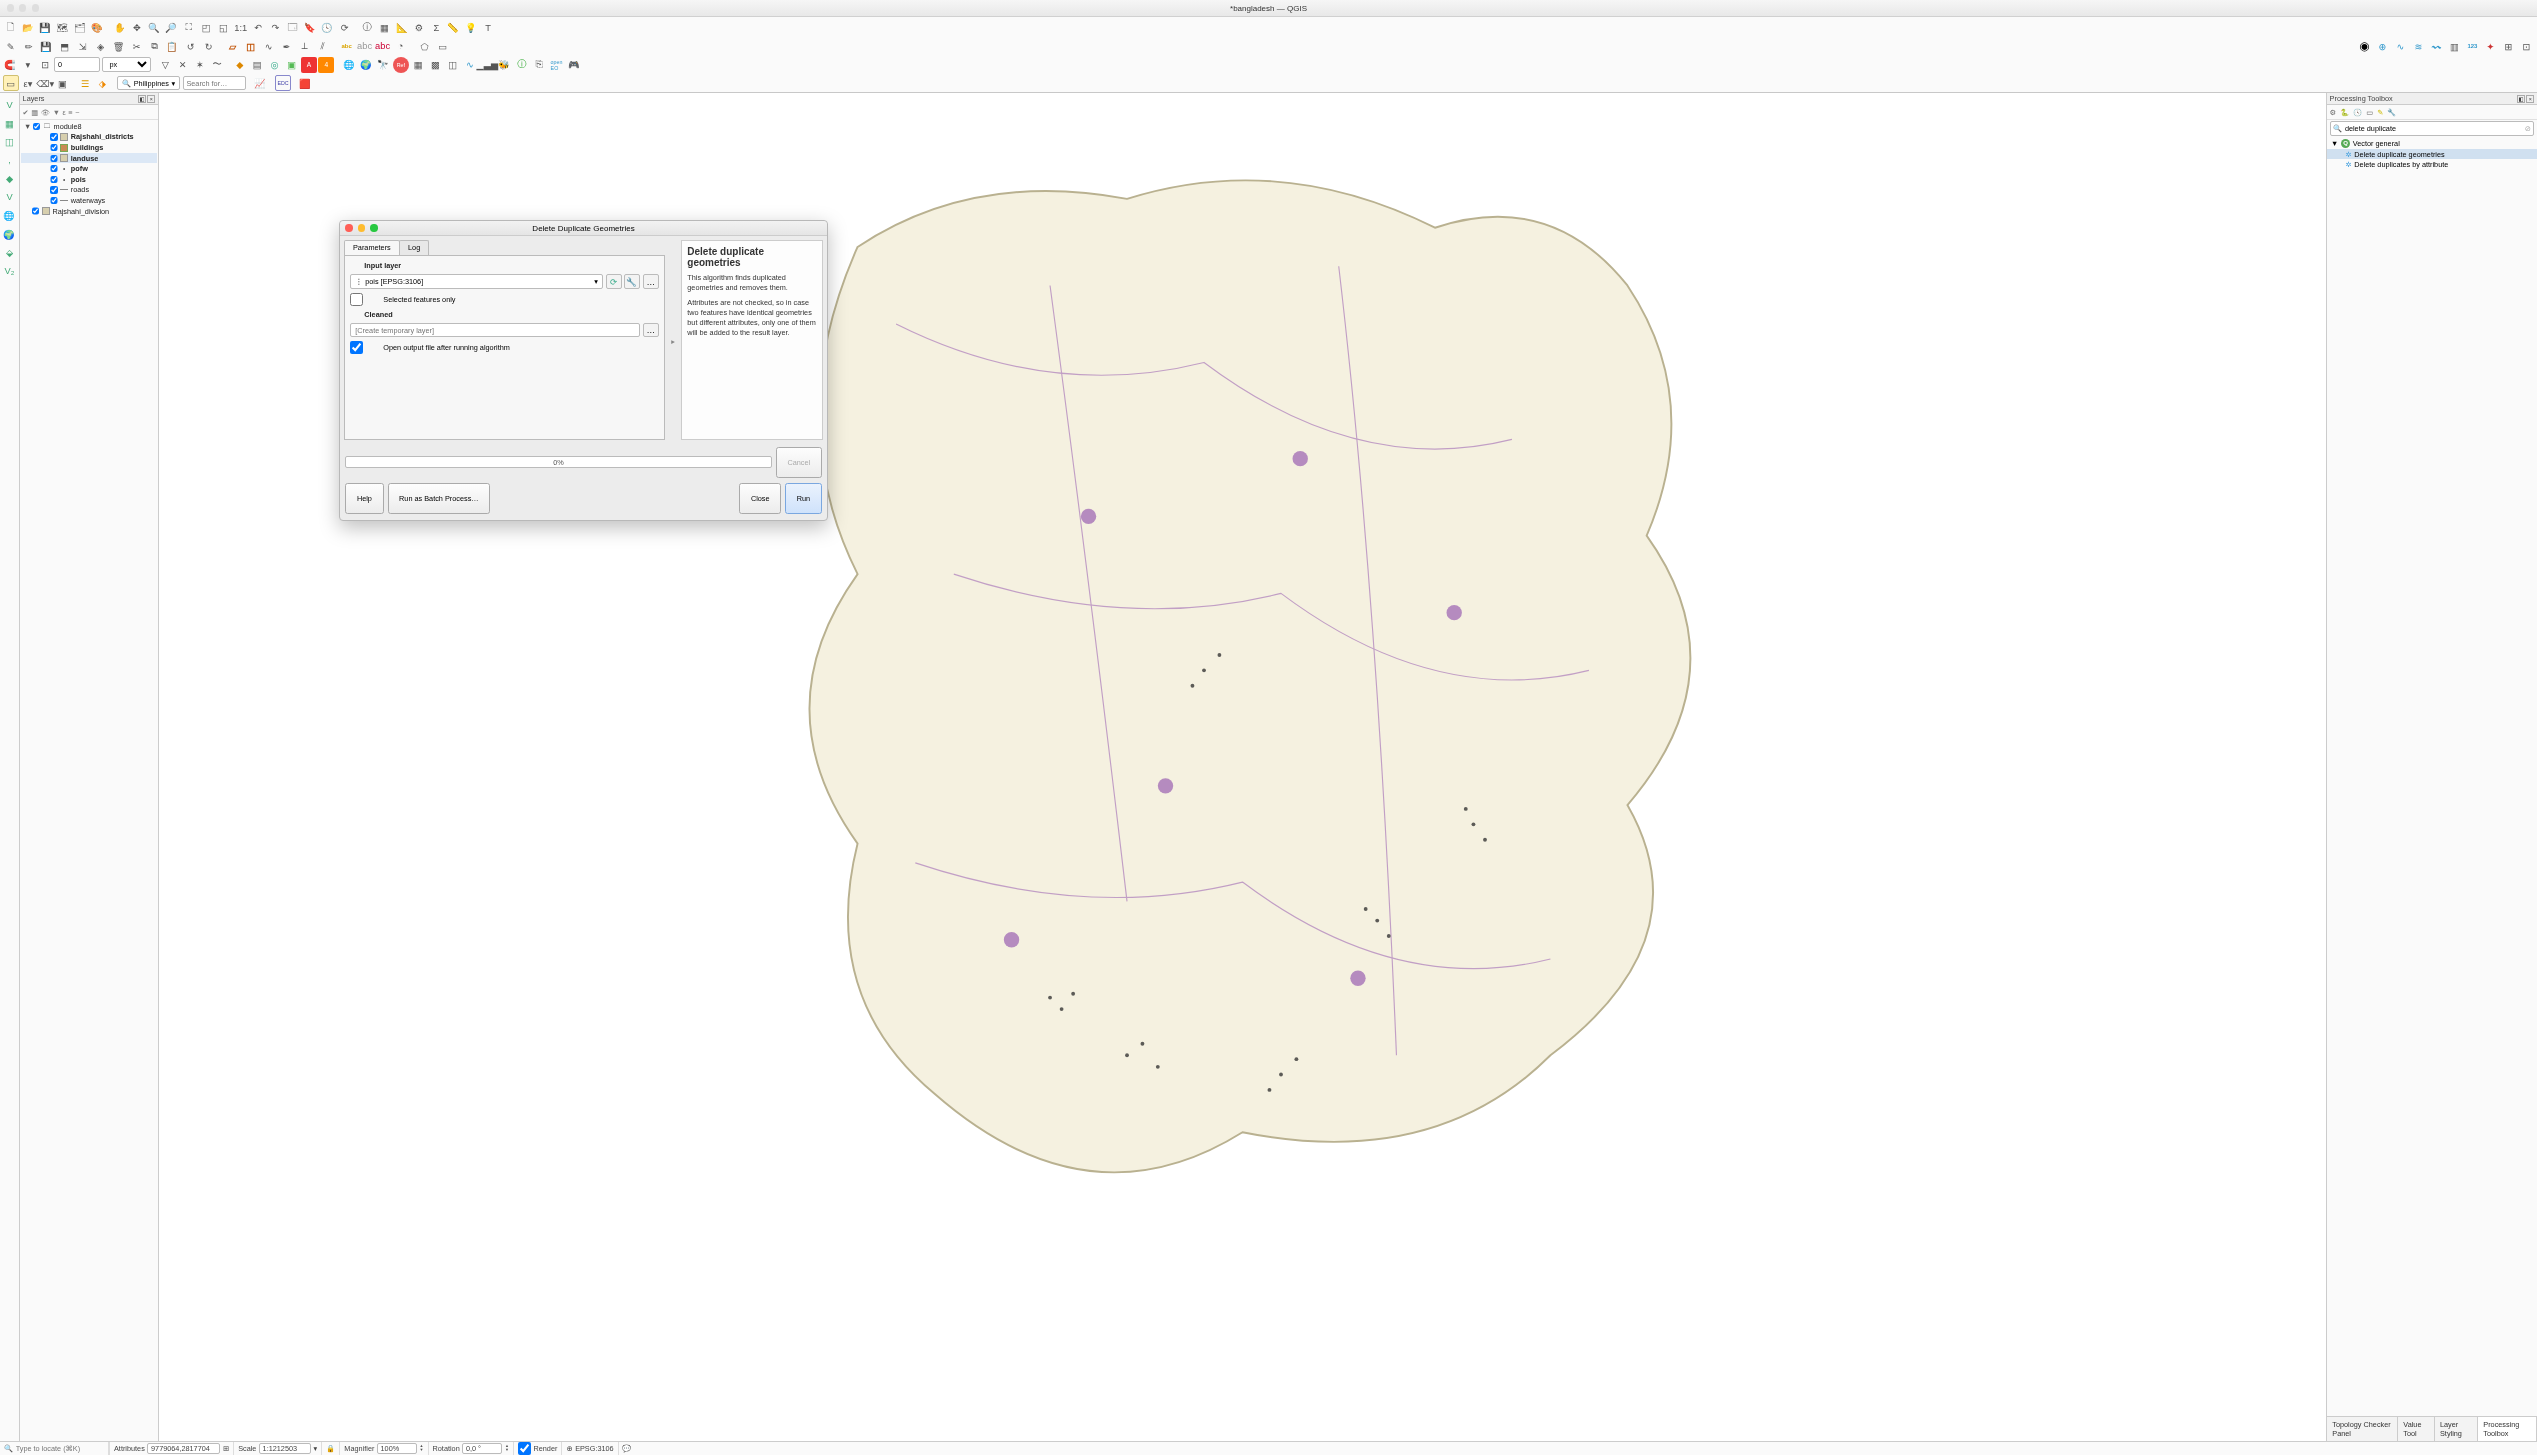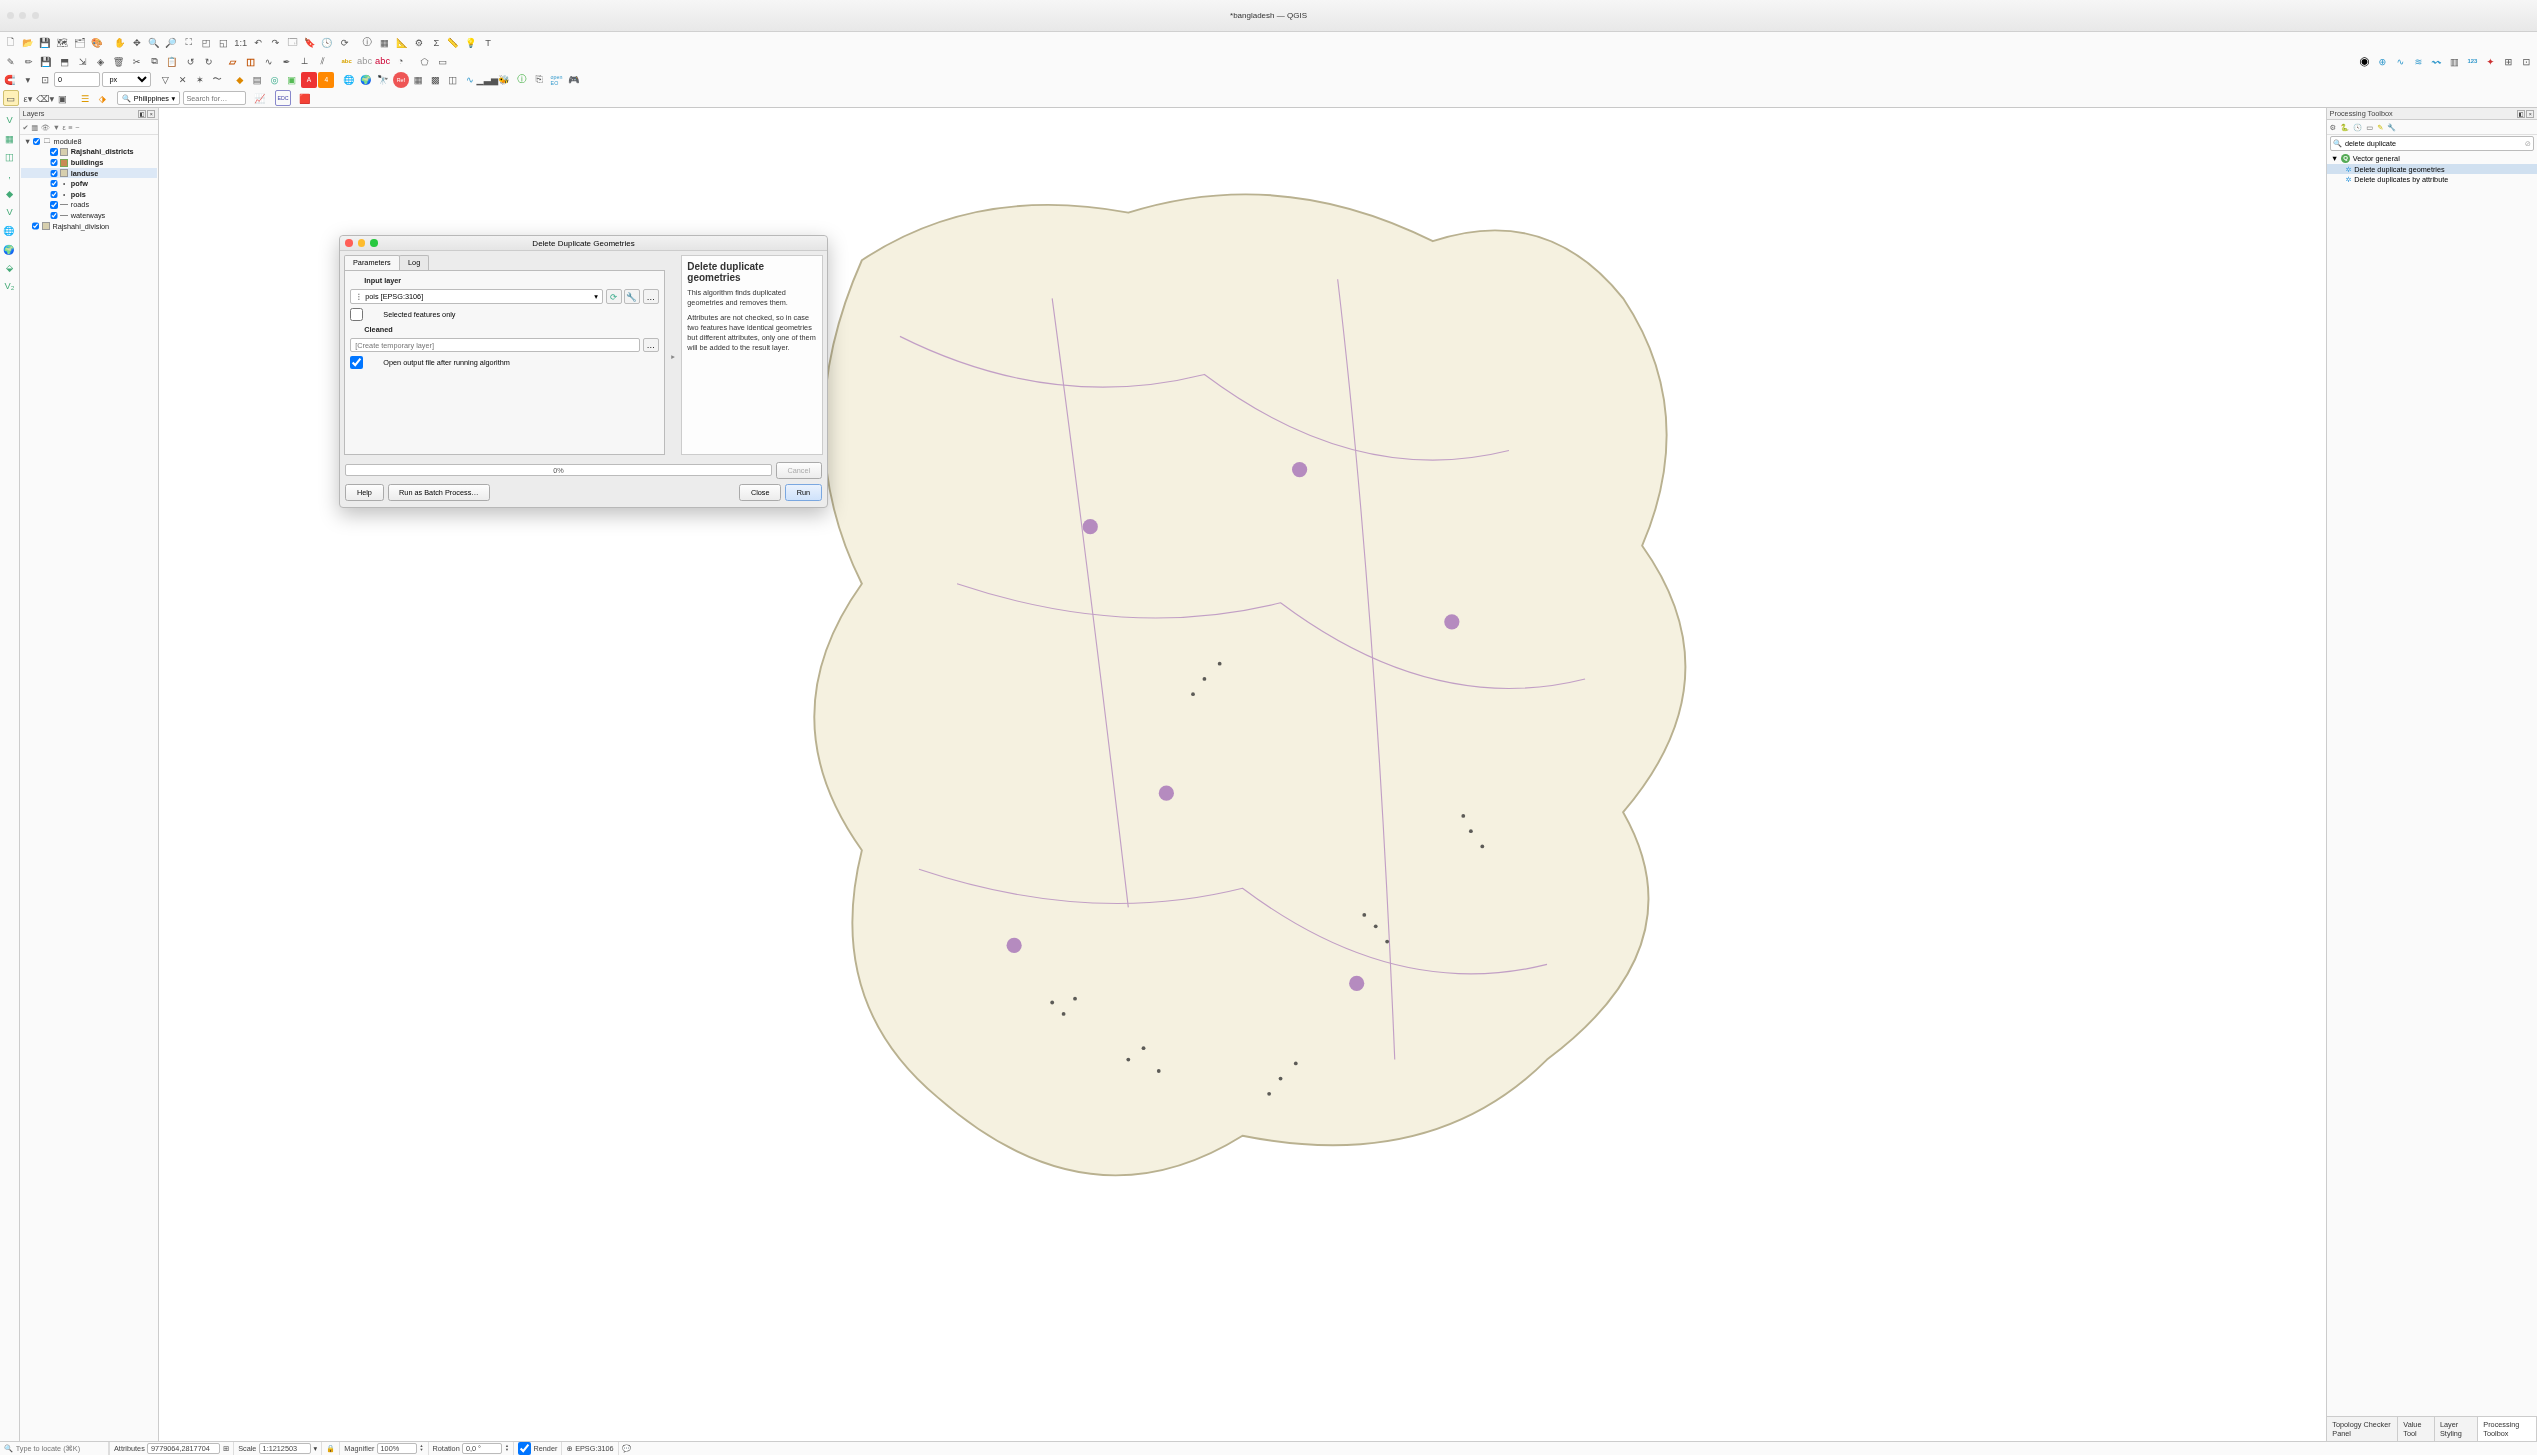--- a/index.html
+++ b/index.html
@@ -1,20 +1,20 @@
 <!DOCTYPE html>
 <html><head>
 <meta charset="utf-8">
 <style>
 * { margin: 0; padding: 0; box-sizing: border-box; font-family: -apple-system, "Helvetica Neue", Arial, sans-serif; font-size: 7.3px; }
 html, body { width: 100%; height: 100%; }
 body { background: #f0f0f0; display: flex; flex-direction: column; overflow: hidden; }
 
 
-.titlebar { height: 32px; background: linear-gradient(#f6f6f6,#e8e8e8); display: flex; align-items: center; border-bottom: 0.7px solid #d0d0d0; position: relative; }
+.titlebar { height: 17px; background: linear-gradient(#f6f6f6,#e8e8e8); display: flex; align-items: center; border-bottom: 0.7px solid #d0d0d0; position: relative; }
 .traffic { display: flex; gap: 5.3px; padding-left: 6.6px; }
 .tl { width: 7.3px; height: 7.3px; border-radius: 50%; }
 .tl.red { background: #dedede; }
 .tl.yellow { background: #dedede; }
 .tl.green { background: #dedede; }
 .titlebar .title { position: absolute; left: 0; right: 0; text-align: center; font-size: 8px; color: #333; pointer-events: none; }
 
 
 .toolbars { background: #fafafa; border-bottom: 0.7px solid #c8c8c8; padding: 1.3px 2.6px 0 2.6px; }
 .tb-row { display: flex; align-items: center; gap: 1.3px; min-height: 18.5px; flex-wrap: wrap; }
@@ -95,21 +95,21 @@
 .chk-row { display: flex; align-items: center; gap: 20px; font-size: 7.3px; }
 .text-in { height: 14.5px; border: 0.7px solid #bbb; border-radius: 2px; background: #fff; padding: 0 4px; font-size: 7.3px; color: #888; flex: 1; }
 
 .dialog-right { width: 142px; border: 0.7px solid #ccc; background: #fdfdfd; padding: 5.3px; font-size: 7.3px; color: #333; }
 .dialog-right h3 { font-size: 10px; font-weight: bold; margin-bottom: 5.3px; }
 .dialog-right p { margin-bottom: 5.3px; line-height: 1.35; }
 
 .collapse-arrows { width: 8px; display: flex; flex-direction: column; align-items: center; justify-content: center; gap: 132px; color: #888; font-size: 8px; padding-top: 4px;}
 .progress-row { padding: 2.6px 5.3px; display: flex; gap: 4px; align-items: center; }
 .progress { flex: 1; height: 12px; border: 0.7px solid #bbb; border-radius: 2px; background: #fff; display: flex; align-items: center; justify-content: center; font-size: 6.6px; color: #555; }
-.dlg-btn { height: 17px; padding: 0 10.6px; border: 0.7px solid #aaa; border-radius: 2.6px; background: linear-gradient(#fdfdfd,#ececec); font-size: 7.3px; }
+.dlg-btn { height: 31px; padding: 0 10.6px; border: 0.7px solid #aaa; border-radius: 2.6px; background: linear-gradient(#fdfdfd,#ececec); font-size: 7.3px; }
 .dlg-btn.primary { background: linear-gradient(#eaf2fd,#cfe2fb); border-color: #7aa7e0; }
 .dlg-btn:disabled { color: #aaa; }
 .dialog-footer { display: flex; justify-content: space-between; padding: 2.6px 5.3px 6.6px 5.3px; gap: 8px; }
 .dialog-footer .left, .dialog-footer .right { display: flex; gap: 4px; }
 
 
 .statusbar { height: 14.5px; background: #fafafa; border-top: 0.7px solid #ccc; display: flex; align-items: center; font-size: 7.3px; color: #444; }
 .statusbar .locator { display: flex; align-items: center; gap: 2.6px; padding: 0 4px; width: 109px; border-right: 0.7px solid #ddd; height: 100%; }
 .statusbar .locator input { border: none; background: transparent; outline: none; flex: 1; font-size: 7.3px; color: #888; }
 .statusbar .msg { flex: 1; padding-left: 5.3px; }

